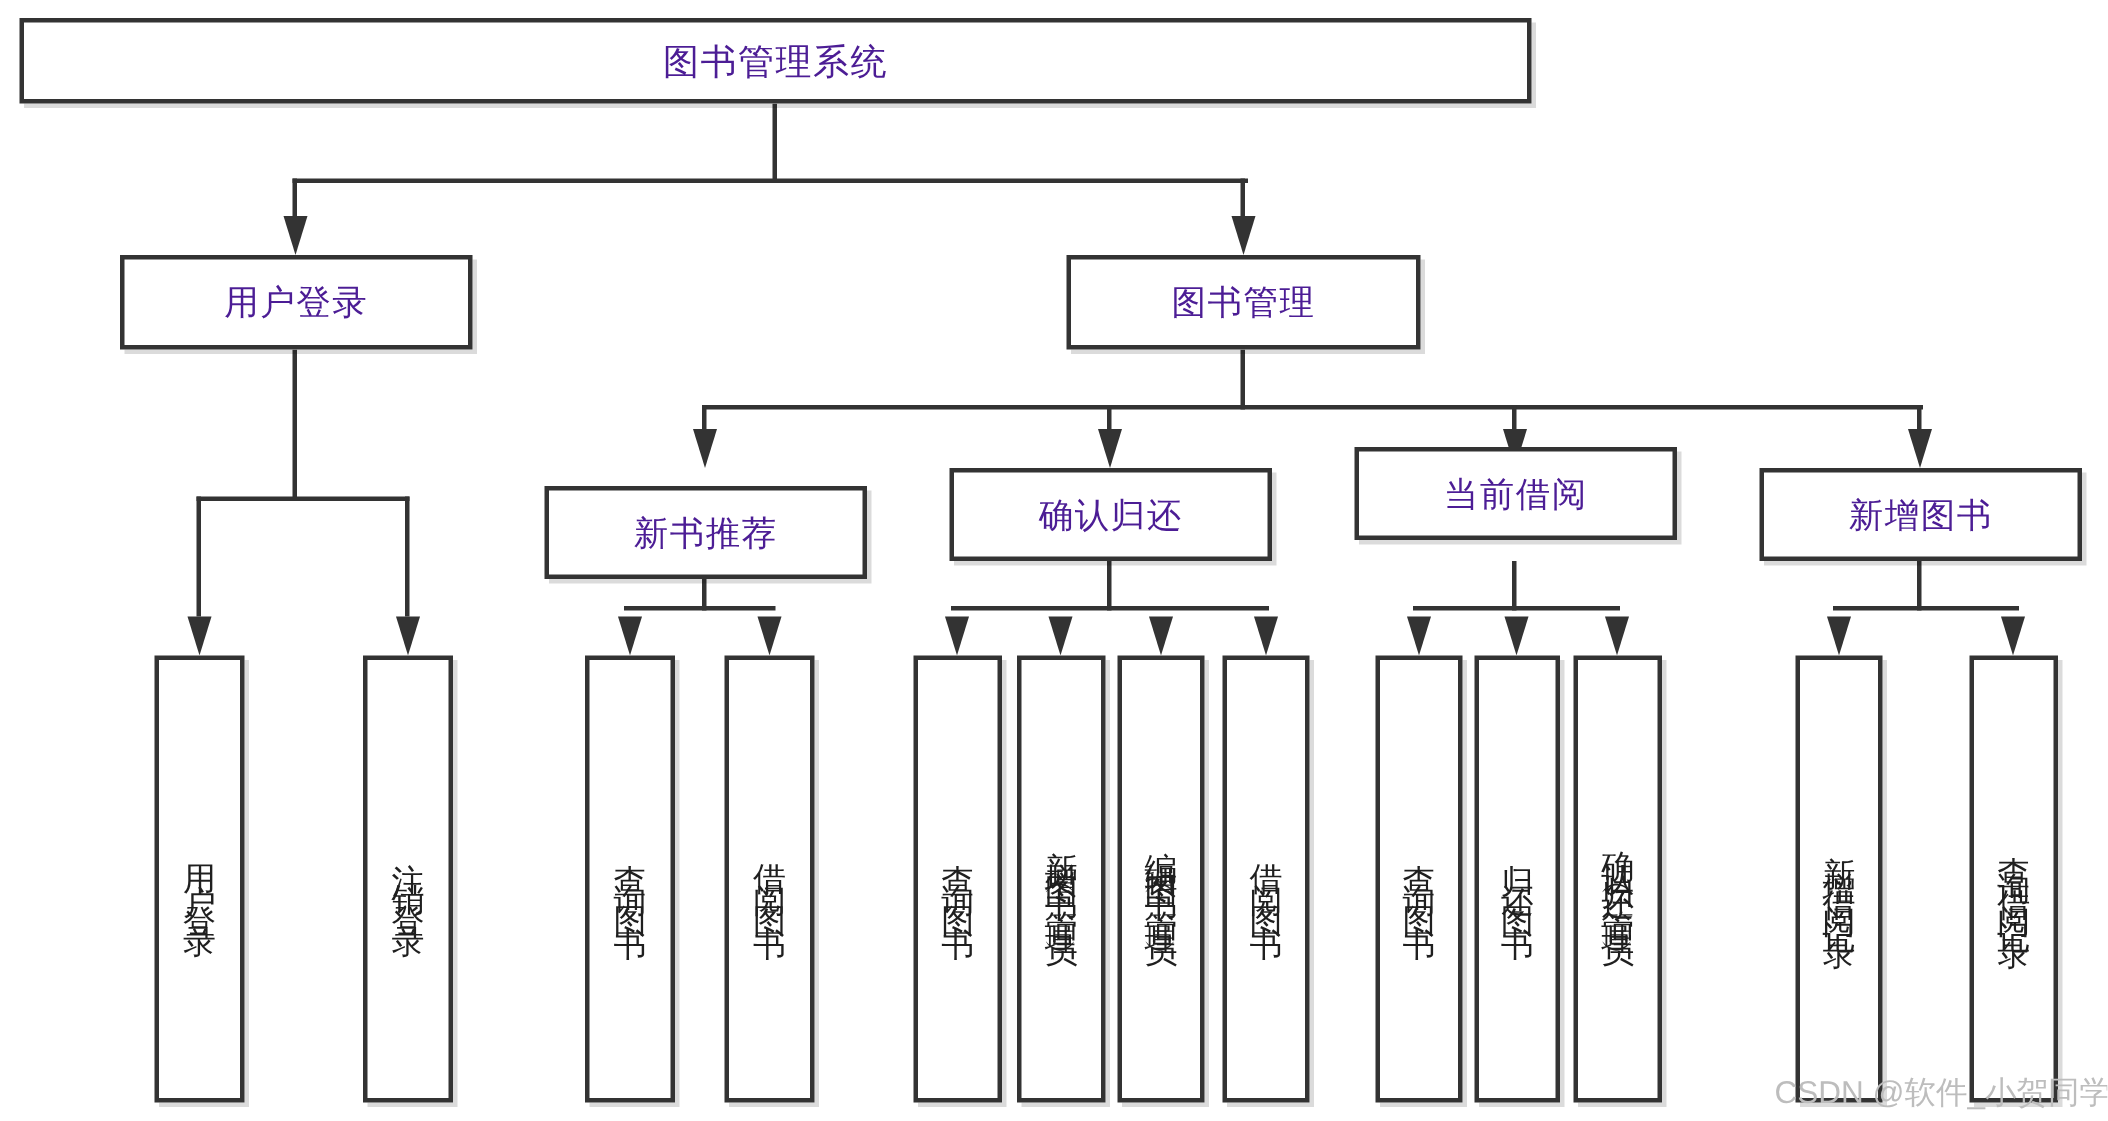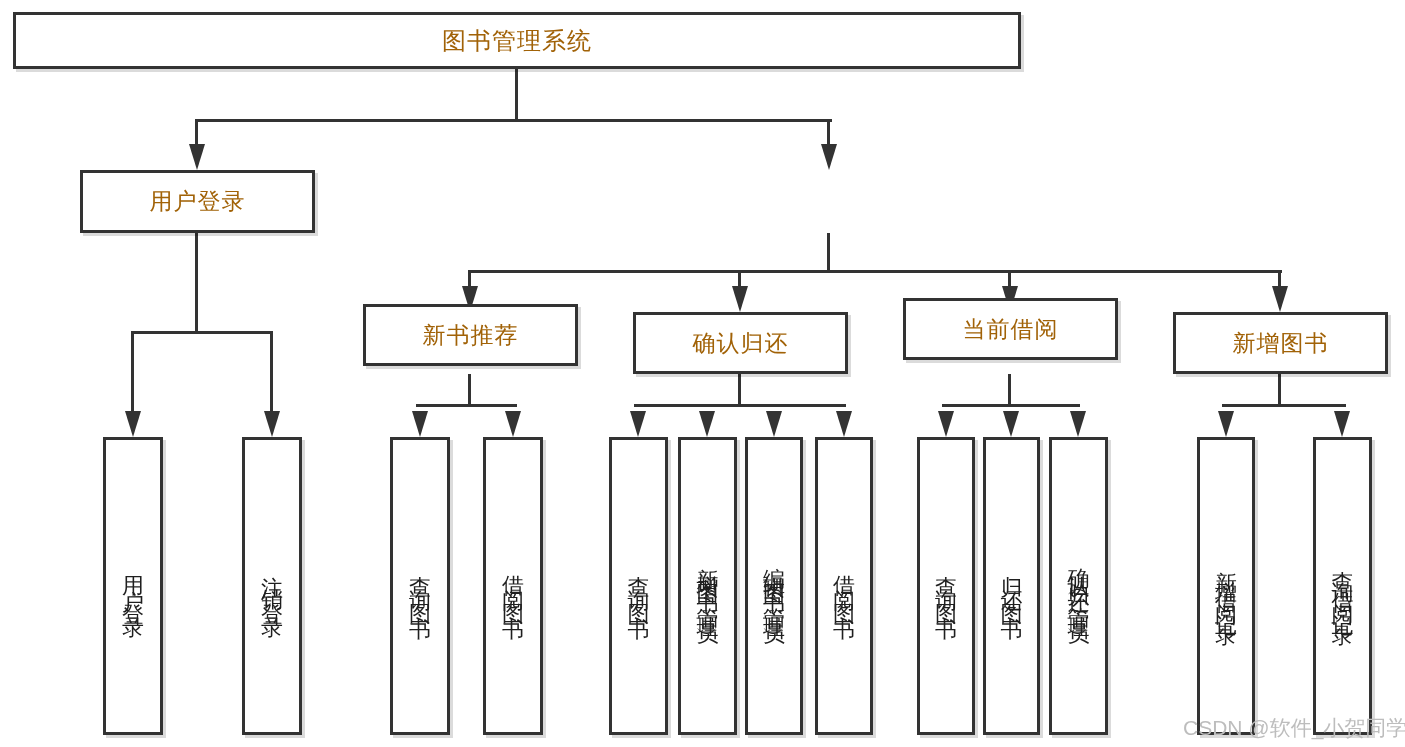--- a/index.html
+++ b/index.html
@@ -16,21 +16,21 @@
     background: #ffffff;
     border: 3px solid #333333;
     box-sizing: border-box;
     display: flex;
     align-items: center;
     justify-content: center;
     box-shadow: 3px 3px 0 rgba(0,0,0,0.14);
   }
   .hnode-label {
     font-size: 23px;
-    color: #a16207;
+    color: #4c1d95;
     letter-spacing: 1px;
     white-space: nowrap;
   }
   .root-label { font-size: 24px; }
   .vtext {
     writing-mode: vertical-rl;
     text-orientation: mixed;
     font-size: 22px;
     color: #1f1f1f;
     line-height: 1;
@@ -111,22 +111,25 @@
   <div class="arrow" style="left:1218px;top:411px"></div>
   <div class="arrow" style="left:1334px;top:411px"></div>
 
   <div class="box" style="left:13px;top:12px;width:1008px;height:57px">
     <span class="hnode-label root-label">图书管理系统</span>
   </div>
 
   <div class="box" style="left:80px;top:170px;width:235px;height:63px">
     <span class="hnode-label">用户登录</span>
   </div>
+  <div class="box" style="left:711px;top:170px;width:236px;height:63px">
+    <span class="hnode-label">图书管理</span>
+  </div>
 
-  <div class="box" style="left:363px;top:304px;width:215px;height:62px">
+  <div class="box" style="left:363px;top:324px;width:215px;height:62px">
     <span class="hnode-label">新书推荐</span>
   </div>
   <div class="box" style="left:633px;top:312px;width:215px;height:62px">
     <span class="hnode-label">确认归还</span>
   </div>
   <div class="box" style="left:903px;top:298px;width:215px;height:62px">
     <span class="hnode-label">当前借阅</span>
   </div>
   <div class="box" style="left:1173px;top:312px;width:215px;height:62px">
     <span class="hnode-label">新增图书</span>

